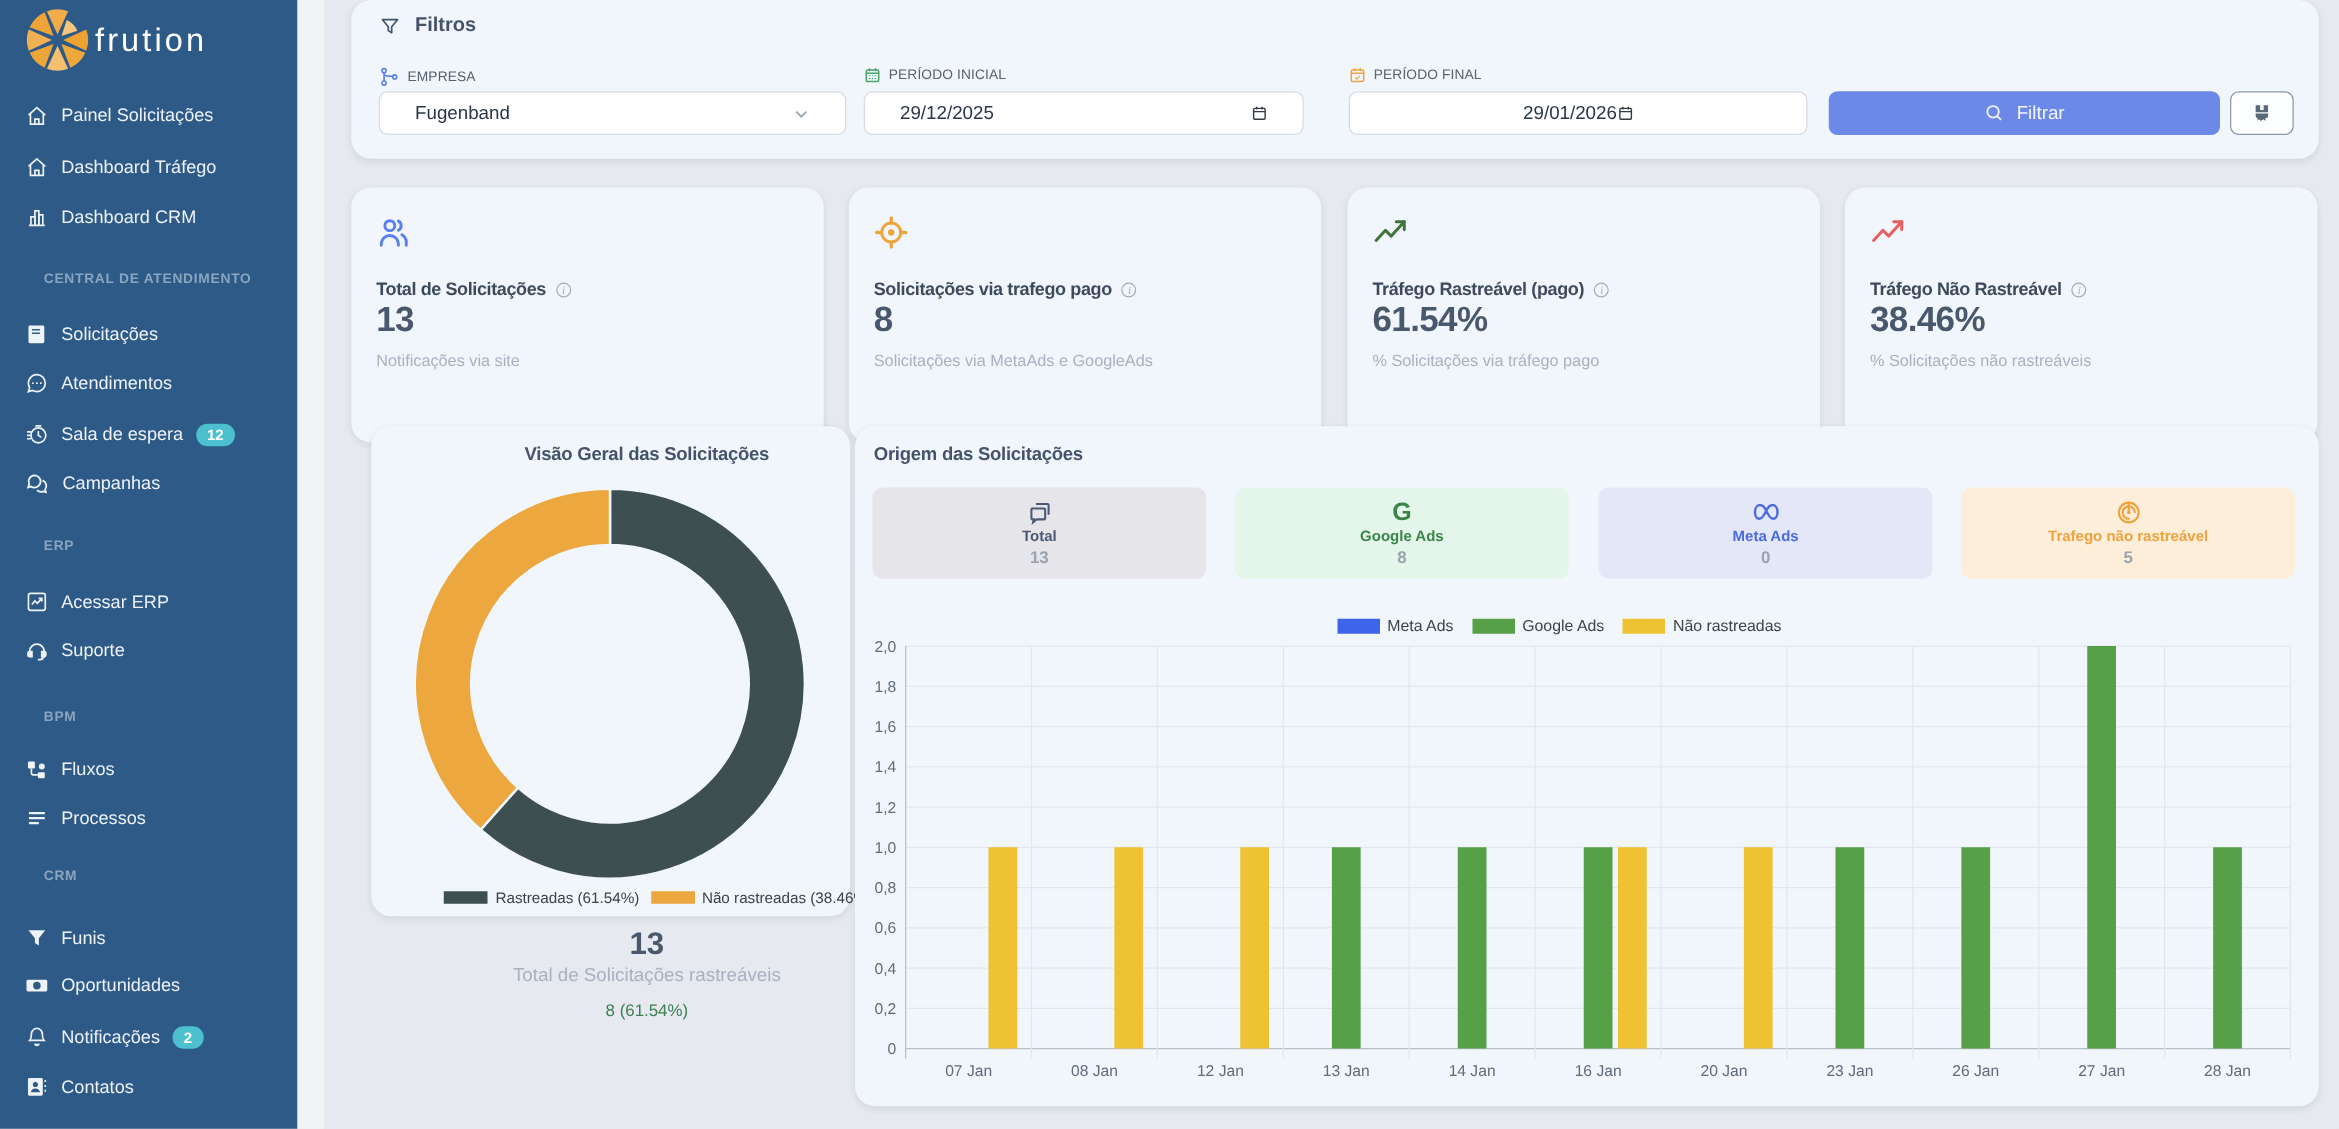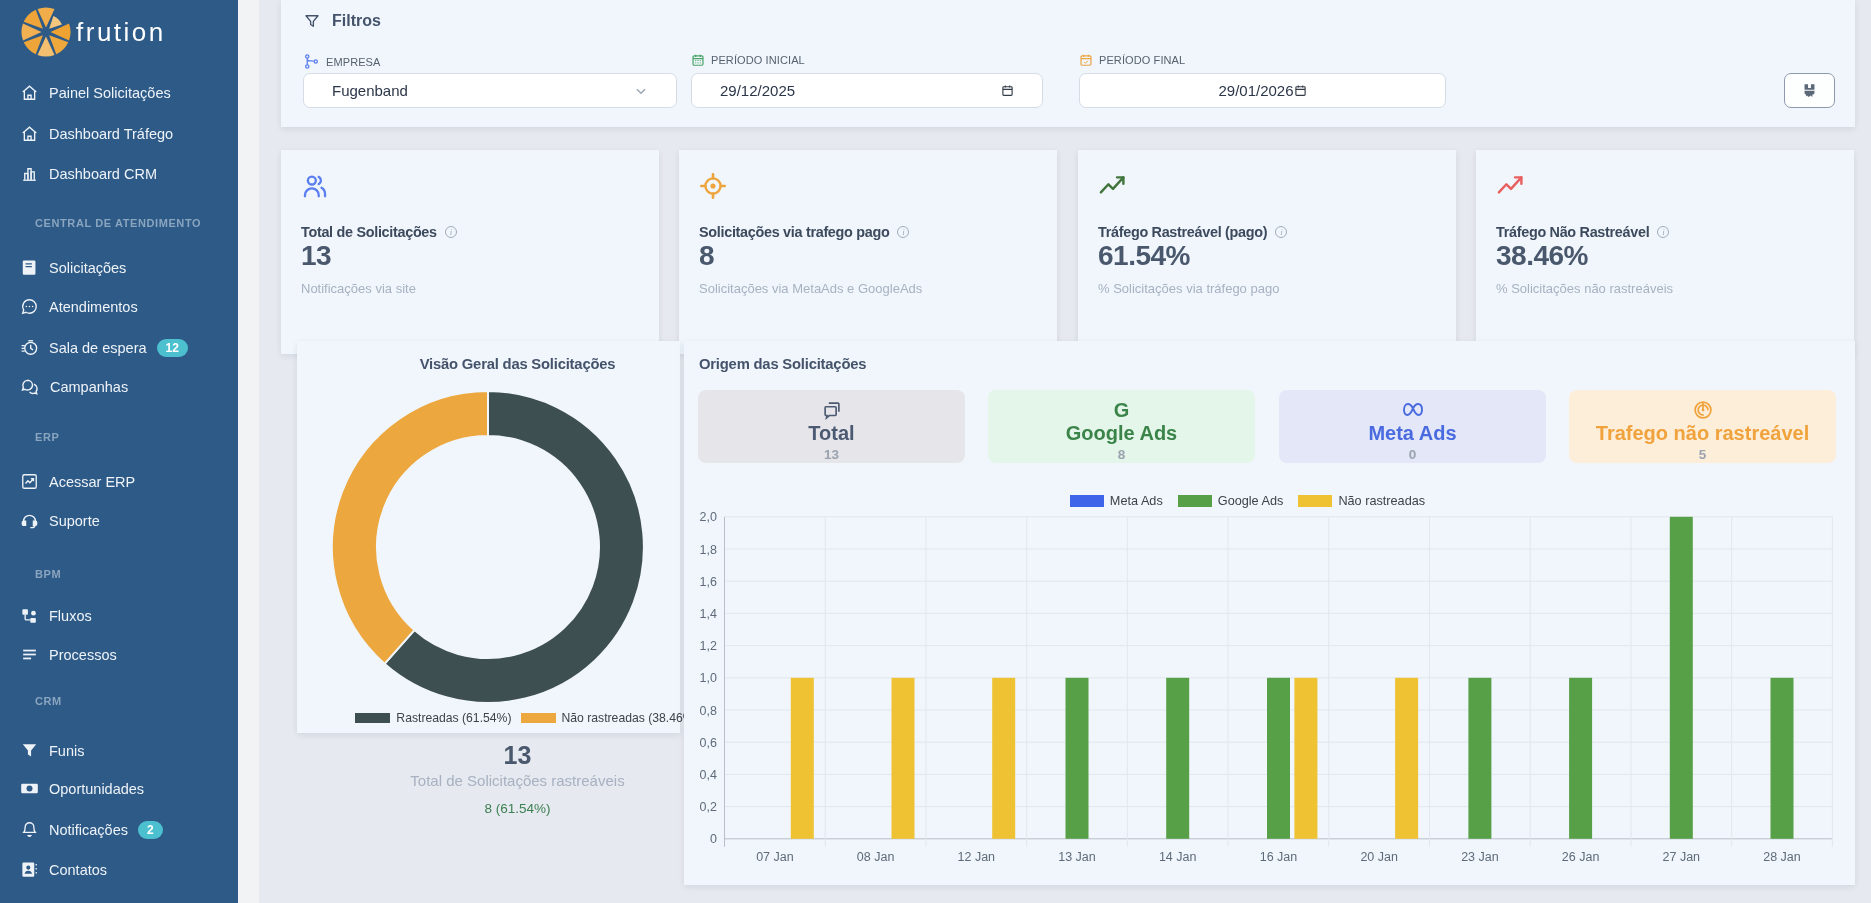--- a/index.html
+++ b/index.html
@@ -1,20 +1,20 @@
 <!DOCTYPE html>
 <html lang="pt-br"><head>
 <meta charset="utf-8">
 <style>
 * { margin:0; padding:0; box-sizing:border-box; }
 html,body { width:1871px; height:903px; overflow:hidden; font-family:"Liberation Sans", sans-serif; background:#e6e9ef; }
 #sidebar { position:absolute; left:0; top:0; width:238px; height:903px; background:#2e5a87; }
 #scrollstrip { position:absolute; left:238px; top:0; width:21px; height:903px; background:#f2f3f5; }
 #main { position:absolute; left:259px; top:0; width:1612px; height:903px; }
-.card { position:absolute; background:#f0f6fb; border-radius:0; box-shadow:0 2px 6px rgba(40,60,90,0.10); }
+.card { position:absolute; background:#f0f6fb; border-radius:16px; box-shadow:0 2px 6px rgba(40,60,90,0.10); }
 
 
 #logo { position:absolute; left:20px; top:4px; display:flex; align-items:center; }
 #logotext { color:#fff; font-size:26px; letter-spacing:2.5px; margin-left:4px; font-weight:400; margin-top:3px; }
 .navitem { position:absolute; left:20px; display:flex; align-items:center; color:#eef3f8; font-size:14.5px; }
 .navitem svg { margin-right:10px; flex:0 0 auto; }
 .navsec { position:absolute; left:35px; color:#8aa5bf; font-size:11px; letter-spacing:0.6px; font-weight:700; }
 .badge { background:#4cc0cf; color:#fff; font-size:12px; font-weight:700; border-radius:10px; padding:2px 9px; margin-left:10px; }
 
 
@@ -41,21 +41,21 @@
 .sw { display:inline-block; width:35px; height:9.5px; margin-right:6px; }
 #donutnum { position:absolute; top:400px; width:100%; text-align:center; font-size:25px; font-weight:700; color:#4a586d; }
 #donutsub { position:absolute; top:431px; width:100%; text-align:center; font-size:15px; color:#a7b1c2; }
 #donutpct { position:absolute; top:460px; width:100%; text-align:center; font-size:13.5px; color:#3d8052; }
 
 
 #barcard { left:425px; top:341px; width:1171px; height:544px; }
 #bartitle { position:absolute; left:15px; top:15px; color:#44536b; font-weight:700; font-size:14.8px; letter-spacing:-0.2px; }
 .tab { position:absolute; top:49px; width:267px; height:73px; border-radius:8px; text-align:center; }
 .tab .ic { margin-top:9px; height:22px; }
-.tab .tname { font-size:20px; font-weight:700; margin-top:1px; }
+.tab .tname { font-size:12px; font-weight:700; margin-top:1px; }
 .tab .tnum { font-size:13.5px; font-weight:700; color:#9aa2ae; margin-top:2px; }
 #blegend { position:absolute; left:-22px; top:153px; width:1171px; display:flex; justify-content:center; gap:15px; font-size:12.7px; color:#3d4349; align-items:center;}
 #blegend .it { display:flex; align-items:center; }
 #blegend .sw2 { display:inline-block; width:34px; height:11.5px; margin-right:6px; }
 </style>
 </head>
 <body>
 <div id="sidebar">
   <div id="logo">
     <svg width="52" height="54" viewBox="0 0 52 54">
@@ -175,20 +175,24 @@
         </svg></div>
     <div class="flabel" style="left:798px; top:53px"><svg width="14" height="14" viewBox="0 0 24 24" fill="none" stroke="#eba545" stroke-width="2.1">
           <rect x="3.5" y="5" width="17" height="16" rx="2"></rect>
           <path d="M3.5 9.5 h17 M8 2.8 v4 M16 2.8 v4"></path>
           <path d="M9 15.5 l2.2 2.2 4 -4.5" stroke-width="1.7"></path>
         </svg>PERÍODO FINAL</div>
     <div class="finput" style="left:798px; width:367px; justify-content:center">29/01/2026<svg width="13" height="13" viewBox="0 0 24 24" fill="none" stroke="#333b46" stroke-width="2.1">
           <rect x="3.5" y="5" width="17" height="16" rx="1.5"></rect>
           <path d="M3.5 9.8 h17 M8 2.6 v4 M16 2.6 v4"></path>
         </svg></div>
+    <div id="btnfiltrar"><svg width="17" height="17" viewBox="0 0 24 24" fill="none" stroke="#f2f5fd" stroke-width="2" style="margin-right:9px">
+          <circle cx="10.5" cy="10.5" r="6.5"></circle>
+          <path d="M15.3 15.3 l4.2 4.2"></path>
+        </svg>Filtrar</div>
     <div id="btnclear">
         <svg width="17" height="17" viewBox="0 0 24 24" fill="#5b6878">
           <path d="M5 3 h5 v5.5 h4 V3 h5 v8 H5 Z"></path>
           <path d="M5 12.5 h14 v3 a2 2 0 0 1 -2 2 h-1 v3.5 l-2.5 -2 -2.5 2 -2.5 -2 -1.5 1.5 V17.5 h-0 a2 2 0 0 1 -2 -2 Z"></path>
         </svg>
       </div>
   </div>
   <div class="card stat" id="stat1" style="left:22px">
     <svg style="position:absolute;left:20px;top:22px" width="28" height="28" viewBox="0 0 24 24" fill="none" stroke="#5b7ef0" stroke-width="2">
         <circle cx="9.3" cy="7.3" r="3.4"></circle>

